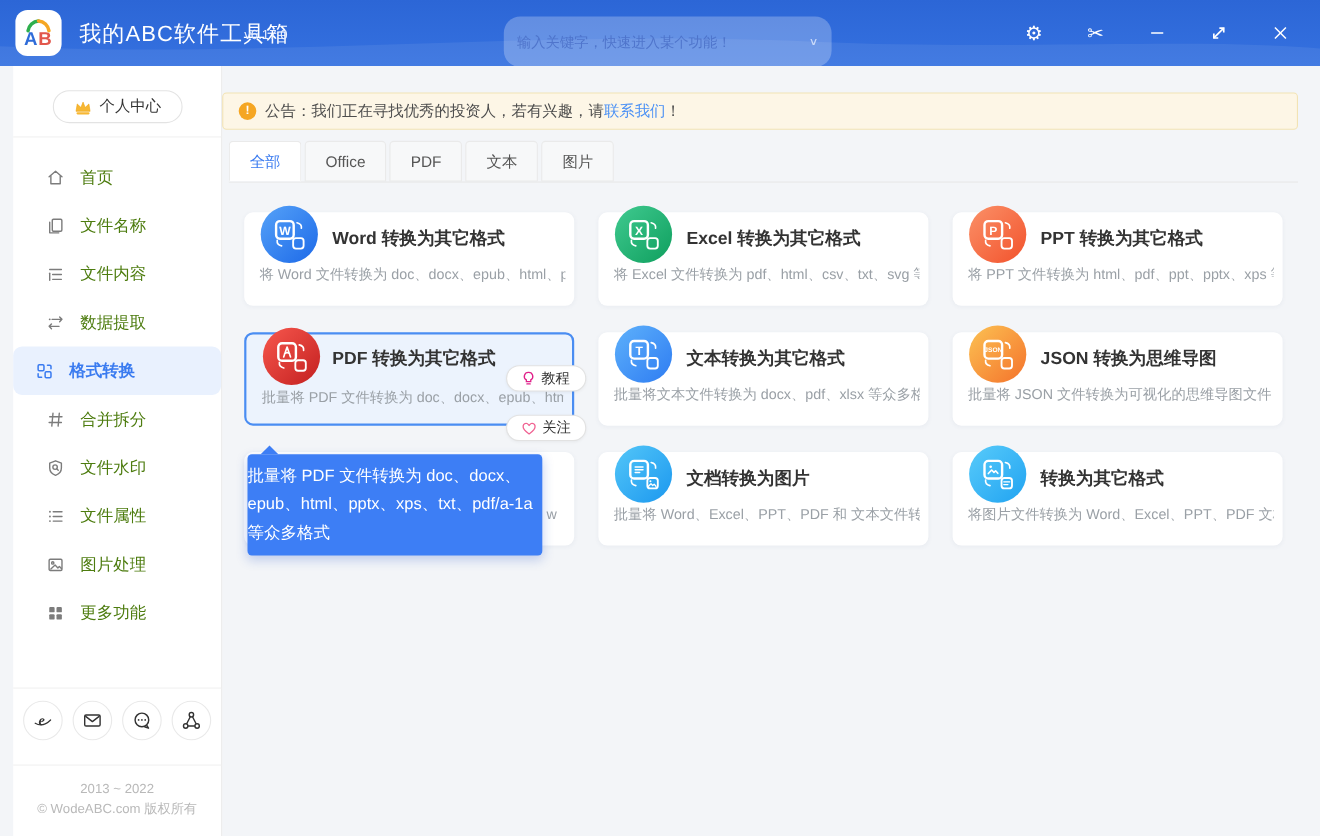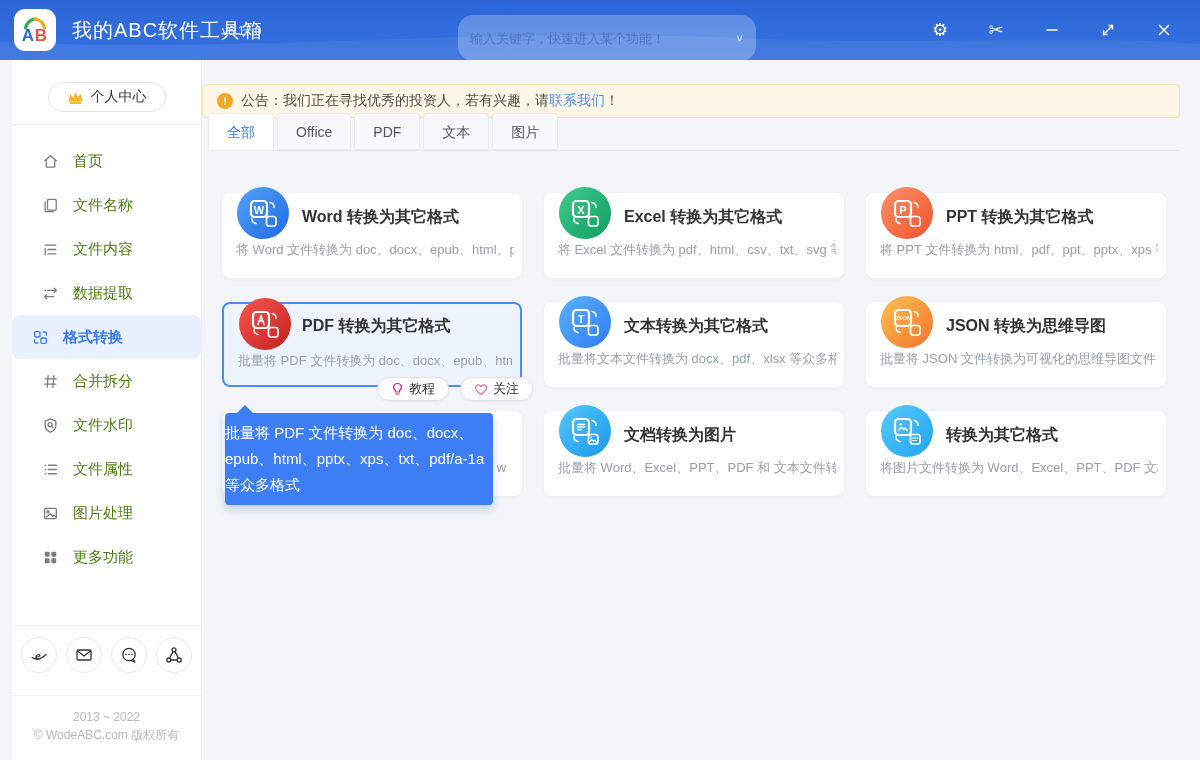--- a/index.html
+++ b/index.html
@@ -46,39 +46,39 @@
 
   
   .main { position:absolute; left:190px; top:60px; width:1010px; height:700px; }
   .announce { position:absolute; left:12px; top:24px; width:978px; height:34px;
     background:#fdf6e6; border:1px solid #f2e3b4; border-radius:4px;
     display:flex; align-items:center; gap:8px; padding:0 14px; font-size:14px; color:#4d4d4d; }
   .announce .bang { width:16px; height:16px; border-radius:50%; background:#f5a623; color:#fff;
     font-size:11px; font-weight:bold; display:flex; align-items:center; justify-content:center; flex:none; }
   .announce a { color:#4a90f5; text-decoration:none; cursor:pointer; }
 
-  .tabbar { position:absolute; left:18px; top:53px; width:972px; height:38px;
+  .tabbar { position:absolute; left:18px; top:68px; width:972px; height:38px;
     border-bottom:1px solid #e8e8e8; display:flex; gap:3px; }
   .tab { height:37px; line-height:36px; padding:0 18px; background:#f7f8f9;
     border:1px solid #eaeaea; border-radius:4px 4px 0 0; font-size:14px; color:#555; cursor:pointer; }
   .tab.active { background:#fff; color:#3a7bf0; border-bottom-color:#fff; margin-bottom:-1px; z-index:2; }
 
   .grid { position:absolute; left:32px; top:133px; width:944px;
     display:grid; grid-template-columns:repeat(3,300px); grid-auto-rows:85px; column-gap:22px; row-gap:24px; }
   .card { position:relative; background:#fff; border-radius:8px;
     box-shadow:0 1px 4px rgba(60,80,120,.05); cursor:pointer; }
   .card .badge { position:absolute; left:15px; top:-6px; width:52px; height:52px; border-radius:50%;
     display:flex; align-items:center; justify-content:center; }
   .card .title { position:absolute; left:80px; top:14px; font-size:16px; font-weight:bold; color:#333;
     white-space:nowrap; }
   .card .desc { position:absolute; left:14px; top:48px; right:8px; font-size:13px; color:#9aa0a6;
     white-space:nowrap; overflow:hidden; }
   .card.hovered { background:#ecf3fd; border:2px solid #4a8df2; box-shadow:none; }
   .card.hovered .title { left:78px; top:12px; }
-  .pillrow { position:absolute; right:-13px; bottom:-16px; display:flex; gap:11px; z-index:4; }
+  .pillrow { position:absolute; right:-13px; bottom:-16px; display:flex; gap:21px; z-index:4;flex-direction:column; }
   .pill { height:24px; background:#fff; border:1px solid #e2e2e2; border-radius:13px;
     display:flex; align-items:center; gap:5px; padding:0 13px; font-size:13px; color:#333;
     box-shadow:0 1px 3px rgba(0,0,0,.05); cursor:pointer; }
 
   .bg-word { background:linear-gradient(135deg,#55a2f8,#1d69e8); }
   .bg-excel{ background:linear-gradient(135deg,#40ca90,#0f9f5e); }
   .bg-ppt  { background:linear-gradient(135deg,#fb9168,#f2522c); }
   .bg-pdf  { background:linear-gradient(135deg,#f7574d,#c32020); }
   .bg-text { background:linear-gradient(135deg,#5eb1fb,#2e7cf2); }
   .bg-json { background:linear-gradient(135deg,#fcc253,#f4722b); }

